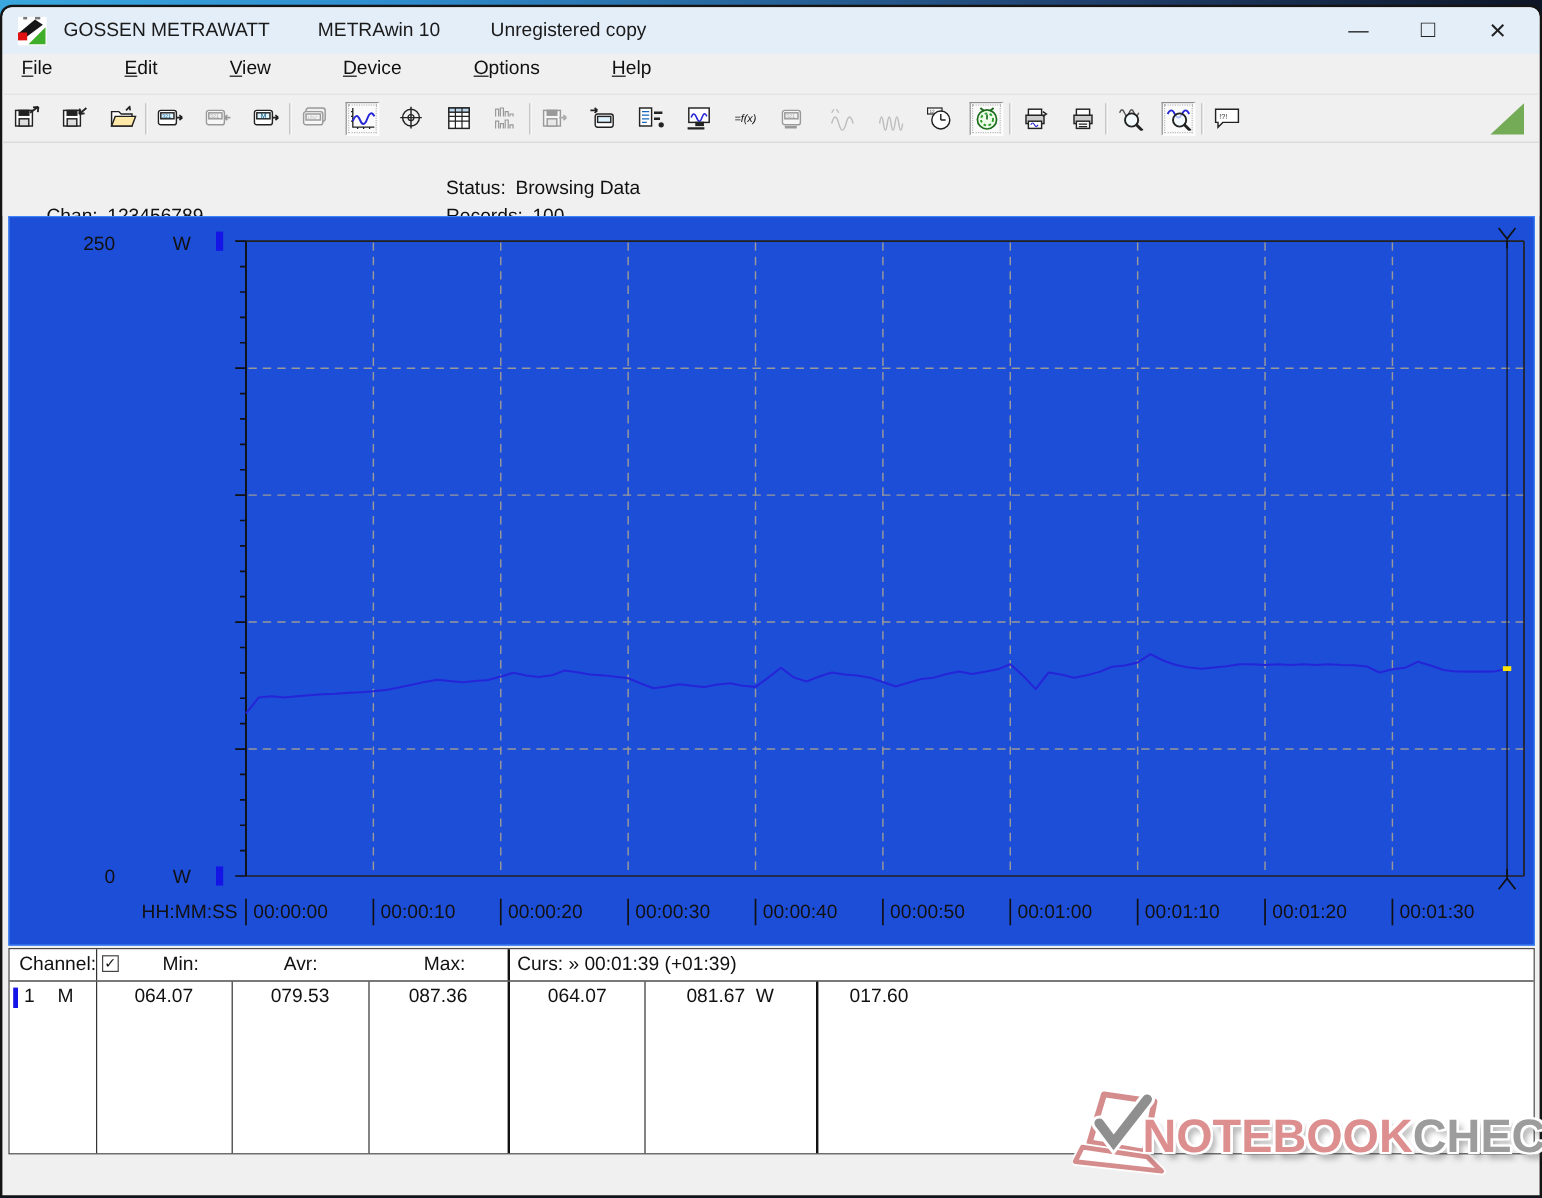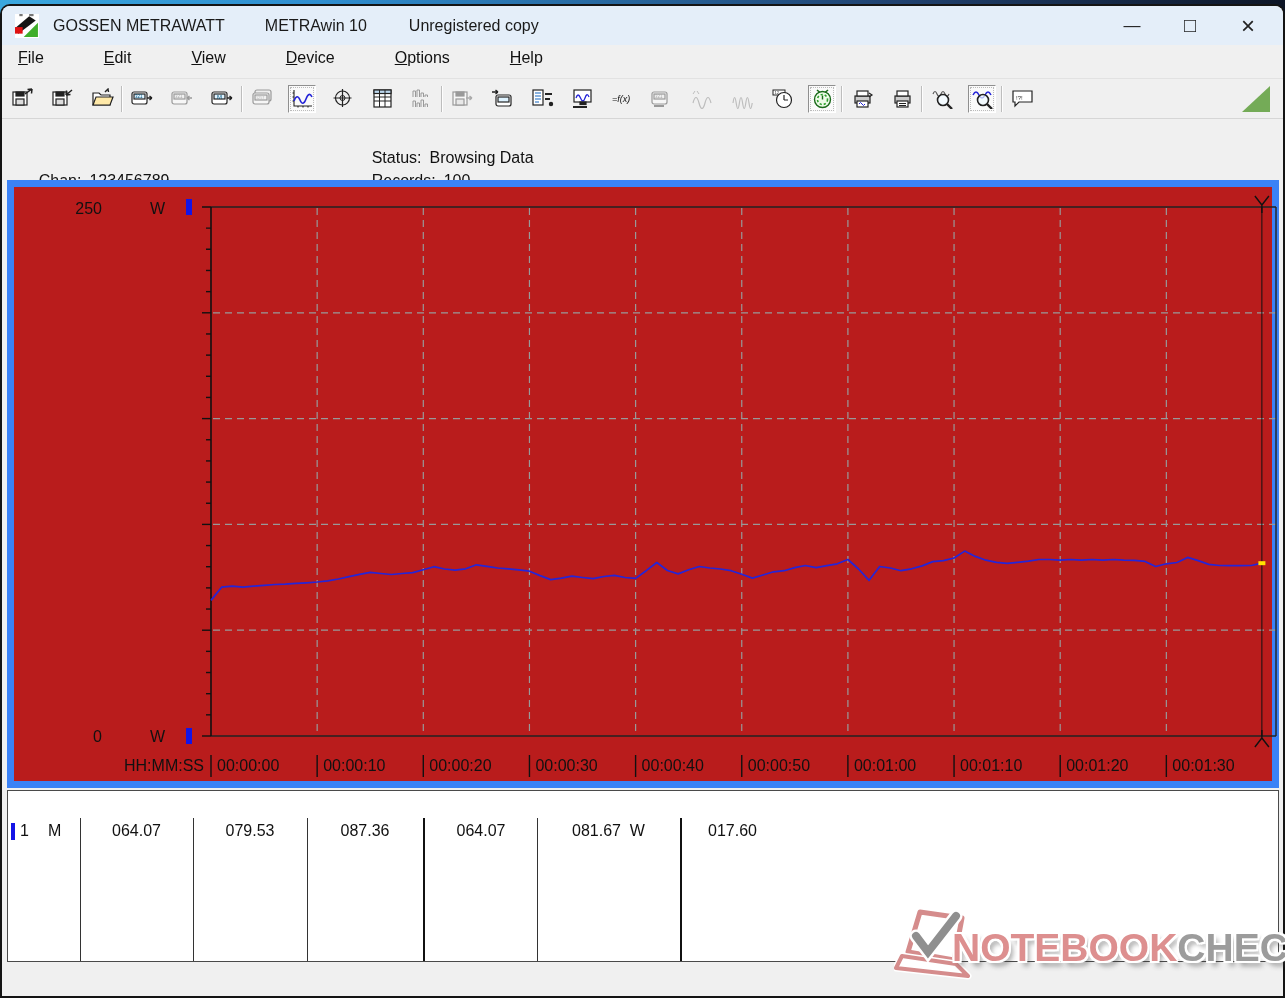--- a/index.html
+++ b/index.html
@@ -44,21 +44,21 @@
   #toolbar-corner { margin-left:auto; margin-right:12px; }
 
   
   #statuspanel { position:absolute; left:0; top:112px; width:100%; height:62px;
     background:#f0f0f0; border-top:1px solid #d6d6d6; font-size:16px; color:#111; }
   .sp-line { position:absolute; white-space:pre; }
   .sp-val { margin-left:8px; }
 
   
   #chart-panel { position:absolute; left:5px; top:174px; width:1272px; height:608px;
-    background:#b91c1c; border:7px solid #3b82f6; }
+    background:#1d4ed8; border:1px solid #3b82f6; }
   #chart-svg { position:absolute; left:0; top:0; }
 
   
   #table-panel { position:absolute; left:5px; top:784px; width:1272px; height:172px;
     background:#fff; border:1px solid #4a4a4a; font-size:16px; color:#111; }
   #thead { position:absolute; left:0; top:0; width:100%; height:27px;
     border-bottom:1px solid #222; }
   .vline { position:absolute; top:0; bottom:0; background:#333; width:1px; }
   .vline.thick { width:2px; background:#111; }
   .tcell { position:absolute; top:4px; white-space:pre; }
@@ -424,20 +424,30 @@
         <text x="1158.35" y="584" font-size="16" fill="#111">00:01:30</text>
         <polyline points="197.0,413.4 207.6,400.2 218.2,399.2 228.8,400.2 239.5,399.2 250.1,398.3 260.7,397.5 271.3,397.1 281.9,396.4 292.5,395.8 303.1,395.0 313.8,393.9 324.4,392.0 335.0,389.7 345.6,387.3 356.2,385.4 366.8,386.5 377.5,387.5 388.1,386.5 398.7,385.6 409.3,382.7 419.9,379.7 430.5,382.0 441.1,383.1 451.8,381.8 462.4,377.8 473.0,379.3 483.6,381.0 494.2,381.8 504.8,382.9 515.5,384.2 526.1,388.6 536.7,392.6 547.3,391.1 557.9,389.2 568.5,390.5 579.1,391.6 589.8,389.5 600.4,388.4 611.0,390.5 621.6,391.4 632.2,383.7 642.8,375.5 653.4,383.5 664.1,386.9 674.7,382.7 685.3,379.5 695.9,381.0 706.5,382.0 717.1,383.7 727.8,387.3 738.4,391.1 749.0,388.0 759.6,384.8 770.2,383.7 780.8,380.6 791.4,378.5 802.1,380.6 812.7,378.7 823.3,376.8 833.9,372.5 844.5,382.0 855.1,393.3 865.7,379.5 876.4,381.0 887.0,383.7 897.6,381.8 908.2,378.9 918.8,374.6 929.4,373.6 940.1,371.0 950.7,364.1 961.3,369.4 971.9,373.2 982.5,375.3 993.1,376.3 1003.7,375.3 1014.4,374.2 1025.0,372.5 1035.6,372.5 1046.2,373.2 1056.8,372.5 1067.4,373.2 1078.0,372.5 1088.7,373.2 1099.3,372.5 1109.9,373.2 1120.5,373.4 1131.1,374.4 1141.7,379.5 1152.3,376.8 1163.0,375.5 1173.6,370.4 1184.2,373.6 1194.8,377.4 1205.4,378.5 1216.0,378.7 1226.7,378.7 1237.3,378.5 1247.9,376.2" fill="none" stroke="#2525d8" stroke-width="1.7" stroke-linejoin="round"></polyline>
         <line x1="1247.885" y1="20" x2="1247.885" y2="549" stroke="#111111" stroke-width="1"></line>
         <path d="M1240.885,9 L1247.885,18 L1254.885,9 M1247.885,18 V26" stroke="#111" fill="none" stroke-width="1.4"></path>
         <path d="M1240.885,560 L1247.885,551 L1254.885,560 M1247.885,551 V543" stroke="#111" fill="none" stroke-width="1.4"></path>
         <rect x="1244.385" y="374.18628" width="7" height="4" fill="#ffe400"></rect>
       </svg>
   </div>
 
   <div id="table-panel">
+    <div id="thead">
+      <span class="tcell" style="left:8px">Channel:</span>
+      <div id="chk">✓</div>
+      <span class="tcell num" style="left:100px;width:85px">Min:</span>
+      <span class="tcell num" style="left:200px;width:85px">Avr:</span>
+      <span class="tcell num" style="left:320px;width:85px">Max:</span>
+      <span class="tcell" style="left:423px">Curs: » 00:01:39 (+01:39)</span>
+      <div class="vline" style="left:72px"></div>
+      <div class="vline thick" style="left:415px"></div>
+    </div>
     <div class="vline" style="left:72px;  top:27px"></div>
     <div class="vline" style="left:185px; top:27px"></div>
     <div class="vline" style="left:299px; top:27px"></div>
     <div class="vline thick" style="left:415px; top:27px"></div>
     <div class="vline" style="left:529px; top:27px"></div>
     <div class="vline thick" style="left:672px; top:27px"></div>
     <div id="trow">
       <div id="chan-marker"></div>
       <span class="tcell" style="left:12px">1</span>
       <span class="tcell" style="left:40px">M</span>

